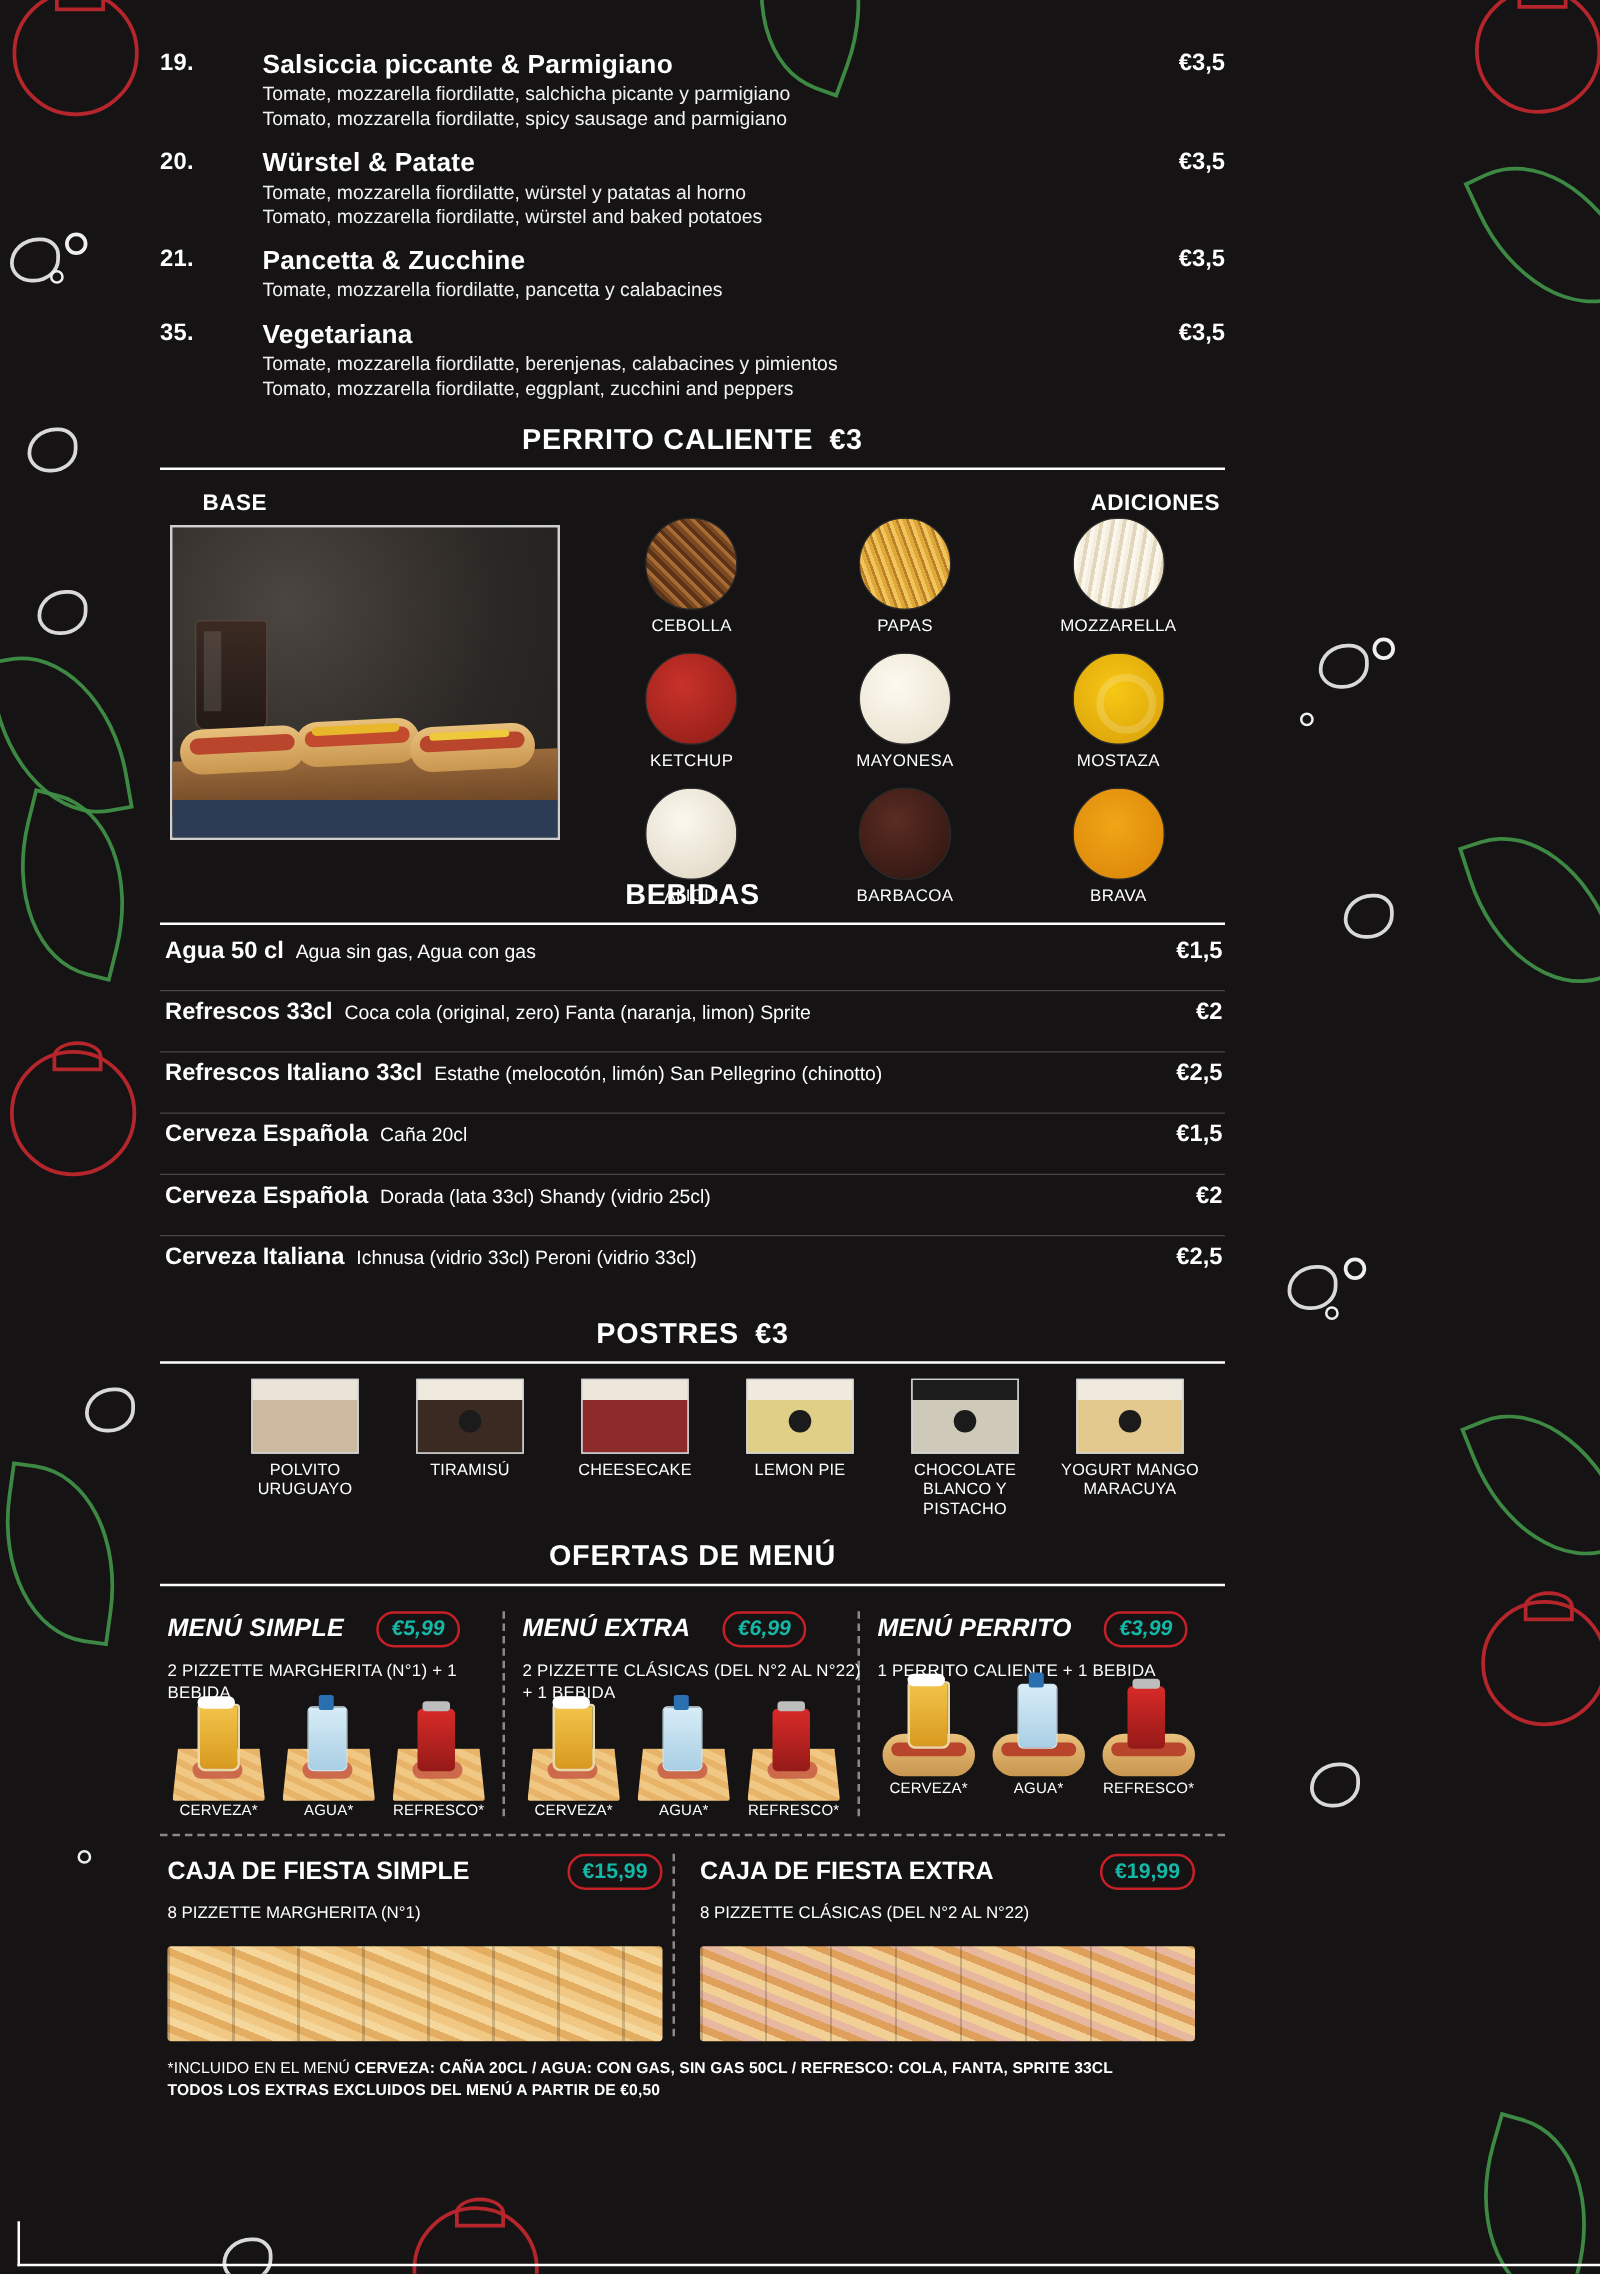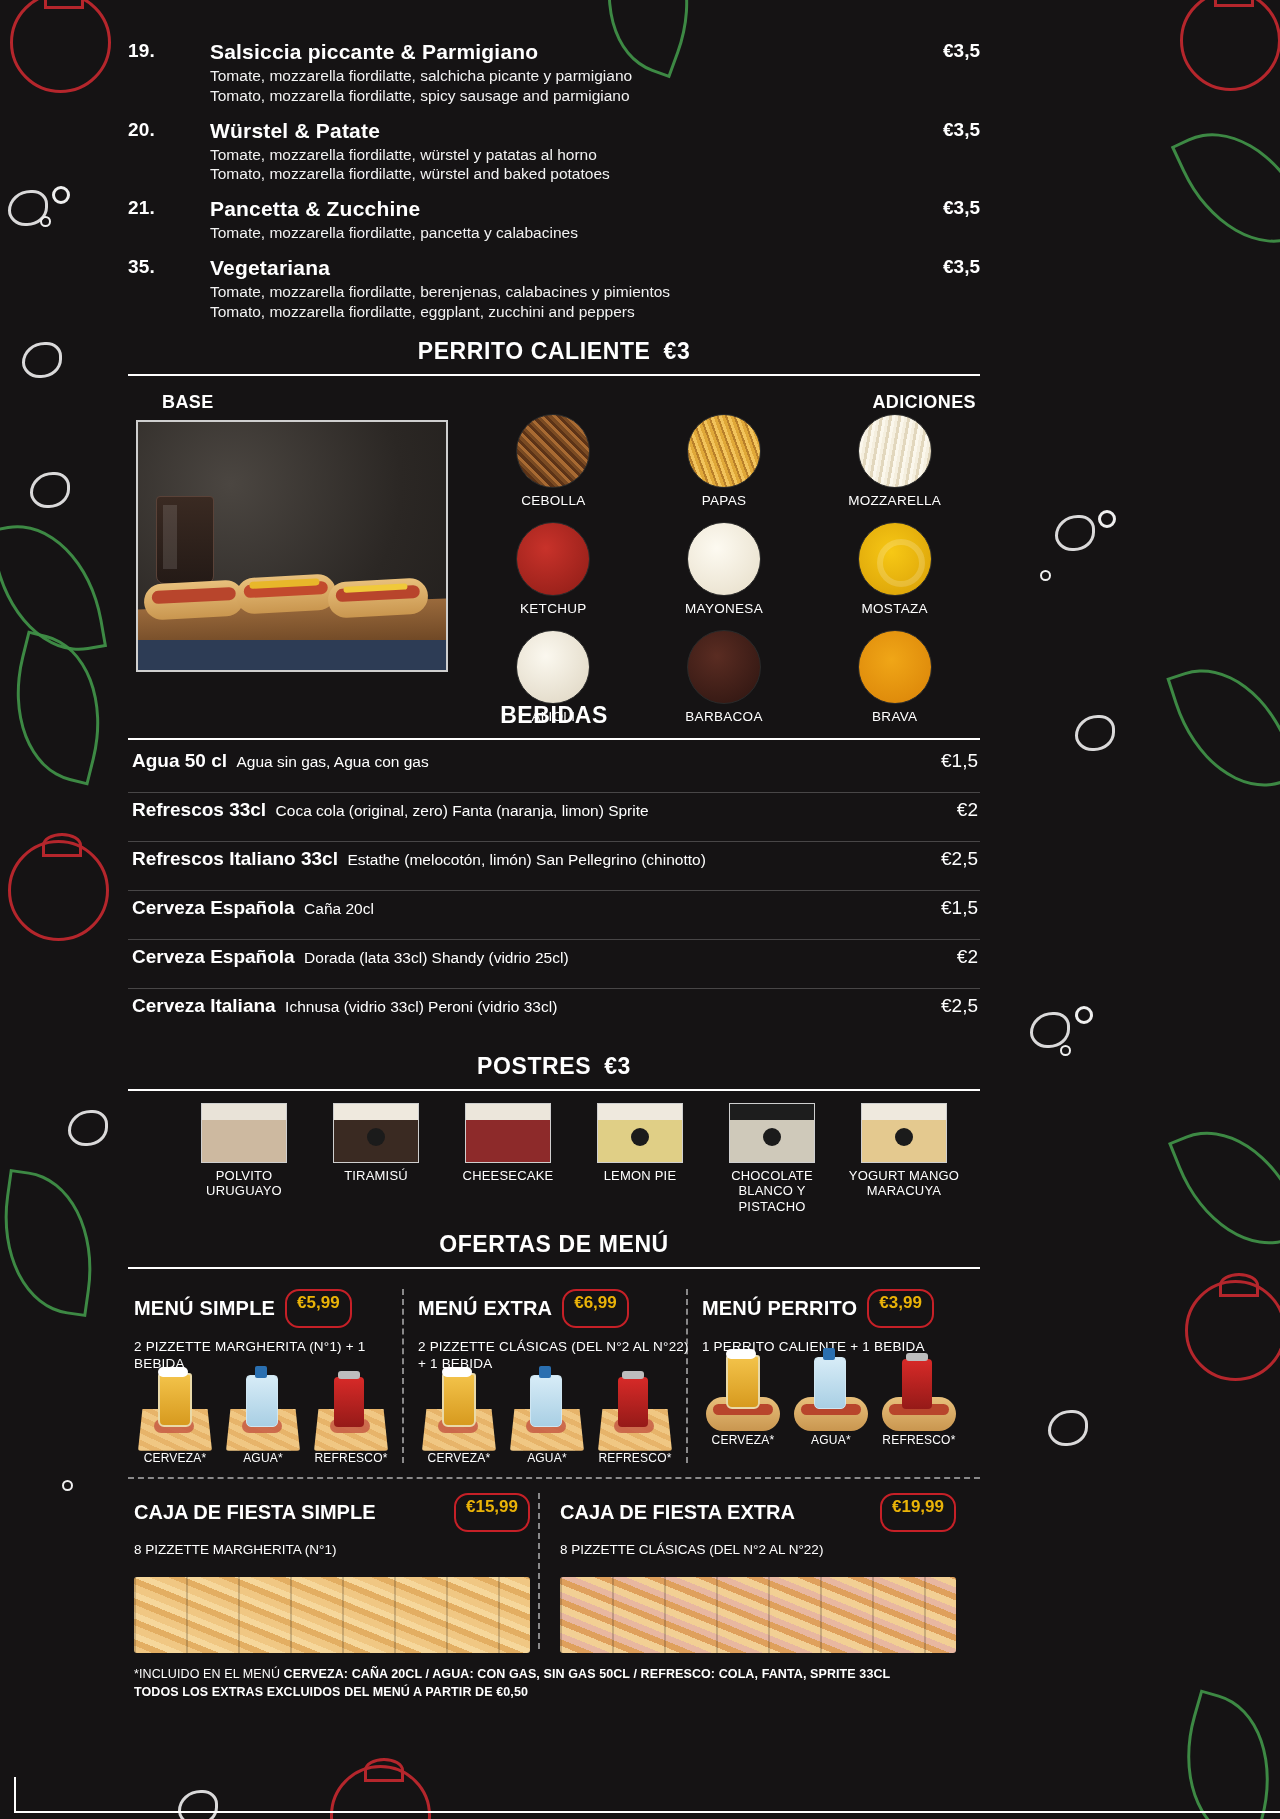--- a/index.html
+++ b/index.html
@@ -182,21 +182,21 @@
   .beb-row {
     position:relative;
     border-bottom:1px solid rgba(255,255,255,.22);
     padding:6px 0 20px 4px;
   }
   .beb-row:last-child { border-bottom:none; }
   .beb-name { font-size:19px; font-weight:bold; }
   .beb-desc { font-size:15.5px; font-weight:normal; margin-left:5px; }
   .beb-price {
     position:absolute; right:2px; top:6px;
-    font-size:19px; font-weight:normal;
+    font-size:19px; font-weight:bold;
   }
 
   
   .postres-row {
     display:flex; justify-content:flex-end;
     margin-top:12px; padding:0 10px;
   }
   .postre { width:132px; text-align:center; }
   .postre-img {
     width:84px; height:58px; margin:0 auto 5px;
@@ -219,25 +219,25 @@
   .postre-label { font-size:13px; line-height:1.2; letter-spacing:.2px; }
 
   
   .ofertas { margin-top:10px; }
   .menu3 { display:flex; }
   .menu-col { width:33.33%; position:relative; padding:10px 0 4px; }
   .menu-col.div-r:after {
     content:""; position:absolute; right:8px; top:10px; bottom:6px;
     border-right:2px dashed rgba(255,255,255,.5);
   }
-  .menu-head { display:flex; align-items:center; gap:10px; padding-left:6px; }
+  .menu-head { display:flex; align-items:center; gap:26px; padding-left:6px;font-style:italic; }
   .menu-title { font-size:20px; font-weight:bold; letter-spacing:.2px; }
   .pill {
     border:2px solid #c62027; border-radius:14px;
-    padding:2px 10px 13px; font-size:17px; font-weight:bold; color:#eab308;
+    padding:2px 10px 3px; font-size:17px; font-weight:bold; color:#14b8a6;
     white-space:nowrap;
   }
   .menu-sub {
     font-size:13.5px; line-height:1.3; margin:10px 0 4px; padding-left:6px;
     letter-spacing:.2px;
   }
   .combo-row { display:flex; gap:6px; padding-left:6px; margin-top:4px; }
   .combo { width:82px; text-align:center; }
   .combo-art { height:74px; position:relative; }
   .pzz {

